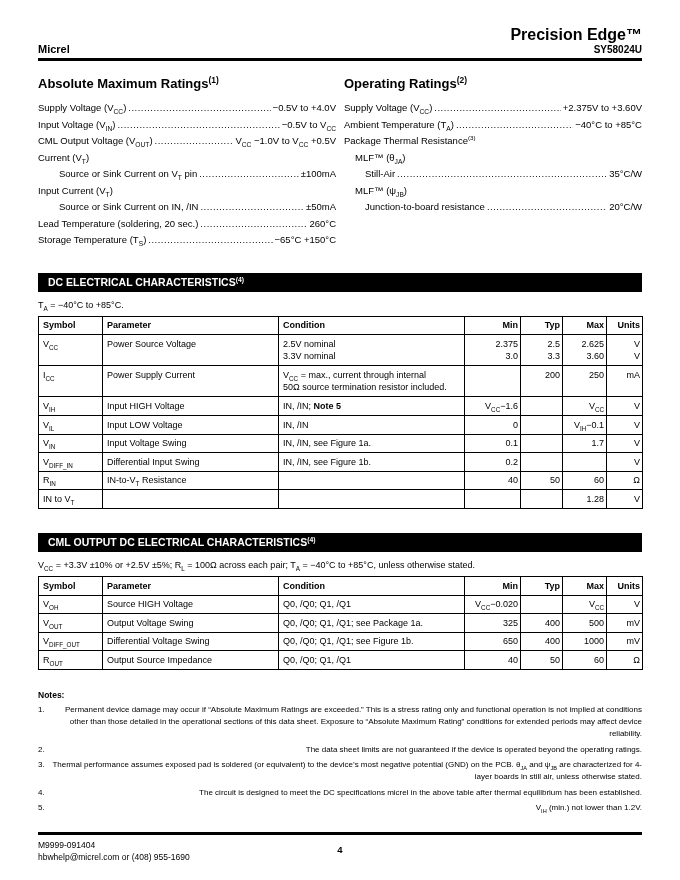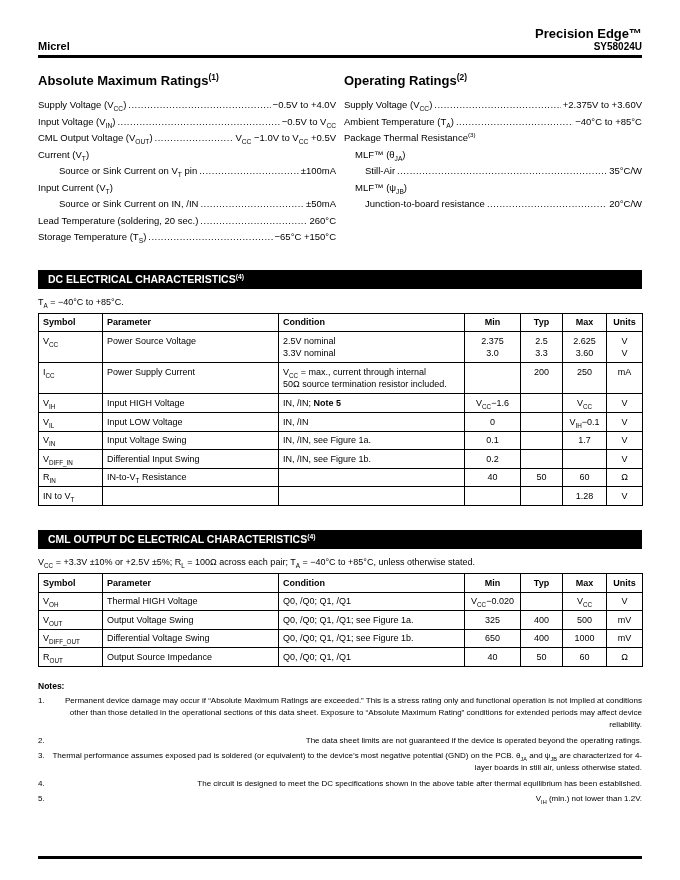--- a/index.html
+++ b/index.html
@@ -8,21 +8,21 @@
     position:relative; box-sizing:border-box; padding:26px 38px 0 38px;
     font-family:"Liberation Sans", sans-serif; color:#000; overflow:hidden;
   }
   sub { font-size:70%; line-height:0; }
   sup { font-size:65%; line-height:0; vertical-align:super; }
 
   
   .hdr { display:flex; justify-content:space-between; align-items:flex-end; }
   .hdr-company { font-weight:bold; font-size:11px; }
   .hdr-right { text-align:right; }
-  .hdr-brand { font-weight:bold; font-size:13px; }
+  .hdr-brand { font-weight:bold; font-size:16px; }
   .hdr-part { font-weight:bold; font-size:10px; }
   .rule { height:3px; background:#000; margin-top:3px; }
 
   
   .ratings-row { display:flex; gap:8px; margin-top:15px; }
   .col { flex:1; min-width:0; }
   .sec-title { font-size:13px; font-weight:bold; margin:0 0 9px 0; }
   .spec-line { display:flex; align-items:baseline; font-size:9.5px; line-height:16.5px; }
   .spec-line .lbl, .spec-line .val { white-space:nowrap; }
   .dots { flex:1 1 auto; overflow:hidden; margin:0 2px; min-width:6px; }
@@ -34,24 +34,24 @@
   .bar { background:#000; color:#fff; font-weight:bold; font-size:10.5px; padding:3px 6px 4px 10px; margin-top:24px; }
   .cond-line { font-size:9px; margin:8px 0 6px 0; }
 
   
   table.spec-table { width:100%; border-collapse:collapse; table-layout:fixed; }
   .spec-table th, .spec-table td {
     border:1px solid #000; font-size:9px; padding:2.5px 4px;
     vertical-align:top; line-height:1.4; text-align:left; overflow:hidden;
   }
   .spec-table th { font-weight:bold; }
-  .spec-table .c-num { text-align:center; padding-left:2px; padding-right:2px;margin-top:17px; }
-
-  
-  .notes { margin-top:14px; font-size:8px; }
+  .spec-table .c-num { text-align:right; padding-left:2px; padding-right:2px;margin-top:17px; }
+
+  
+  .notes { margin-top:20px; font-size:8px; }
   .notes-heading { font-weight:bold; font-size:8.5px; margin-bottom:4px; }
   .note { display:flex; margin-bottom:3.5px; line-height:1.5; }
   .note-num { flex:0 0 14px; }
   .note-text { flex:1;text-align:right; }
 
   
   .ftr { position:absolute; left:38px; right:38px; bottom:16px; }
   .ftr-rule { height:3px; background:#000; margin-bottom:5px; }
   .ftr-row { position:relative; font-size:8.5px; line-height:1.4; }
   .ftr-page { position:absolute; left:0; right:0; top:3px; text-align:center; font-weight:bold; font-size:9.5px; }
@@ -272,31 +272,31 @@
         <th>Condition</th>
         <th class="c-num">Min</th>
         <th class="c-num">Typ</th>
         <th class="c-num">Max</th>
         <th class="c-num">Units</th>
       </tr>
     </thead>
     <tbody>
       <tr>
         <td>V<sub>OH</sub></td>
-        <td>Thermal HIGH Voltage</td>
+        <td>Source HIGH Voltage</td>
         <td>Q0, /Q0; Q1, /Q1</td>
         <td class="c-num">V<sub>CC</sub>−0.020</td>
         <td class="c-num"></td>
         <td class="c-num">V<sub>CC</sub></td>
         <td class="c-num">V</td>
       </tr>
       <tr>
         <td>V<sub>OUT</sub></td>
         <td>Output Voltage Swing</td>
-        <td>Q0, /Q0; Q1, /Q1; see Figure 1a.</td>
+        <td>Q0, /Q0; Q1, /Q1; see Package 1a.</td>
         <td class="c-num">325</td>
         <td class="c-num">400</td>
         <td class="c-num">500</td>
         <td class="c-num">mV</td>
       </tr>
       <tr>
         <td>V<sub>DIFF_OUT</sub></td>
         <td>Differential Voltage Swing</td>
         <td>Q0, /Q0; Q1, /Q1; see Figure 1b.</td>
         <td class="c-num">650</td>
@@ -325,25 +325,32 @@
     <div class="note">
       <span class="note-num">2.</span>
       <span class="note-text">The data sheet limits are not guaranteed if the device is operated beyond the operating ratings.</span>
     </div>
     <div class="note">
       <span class="note-num">3.</span>
       <span class="note-text">Thermal performance assumes exposed pad is soldered (or equivalent) to the device’s most negative potential (GND) on the PCB. θ<sub>JA</sub> and ψ<sub>JB</sub> are characterized for 4-layer boards in still air, unless otherwise stated.</span>
     </div>
     <div class="note">
       <span class="note-num">4.</span>
-      <span class="note-text">The circuit is designed to meet the DC specifications shown in the above table after thermal equilibrium has been established.</span>
+      <span class="note-text">The circuit is designed to meet the DC specifications micrel in the above table after thermal equilibrium has been established.</span>
     </div>
     <div class="note">
       <span class="note-num">5.</span>
       <span class="note-text">V<sub>IH</sub> (min.) not lower than 1.2V.</span>
     </div>
   </section>
 
   <footer class="ftr">
     <div class="ftr-rule"></div>
+    <div class="ftr-row">
+      <div class="ftr-left">
+        <div>M9999-091404</div>
+        <div>hbwhelp@micrel.com or (408) 955-1690</div>
+      </div>
+      <div class="ftr-page">4</div>
+    </div>
   </footer>
 
 </div>
 
 </body></html>

